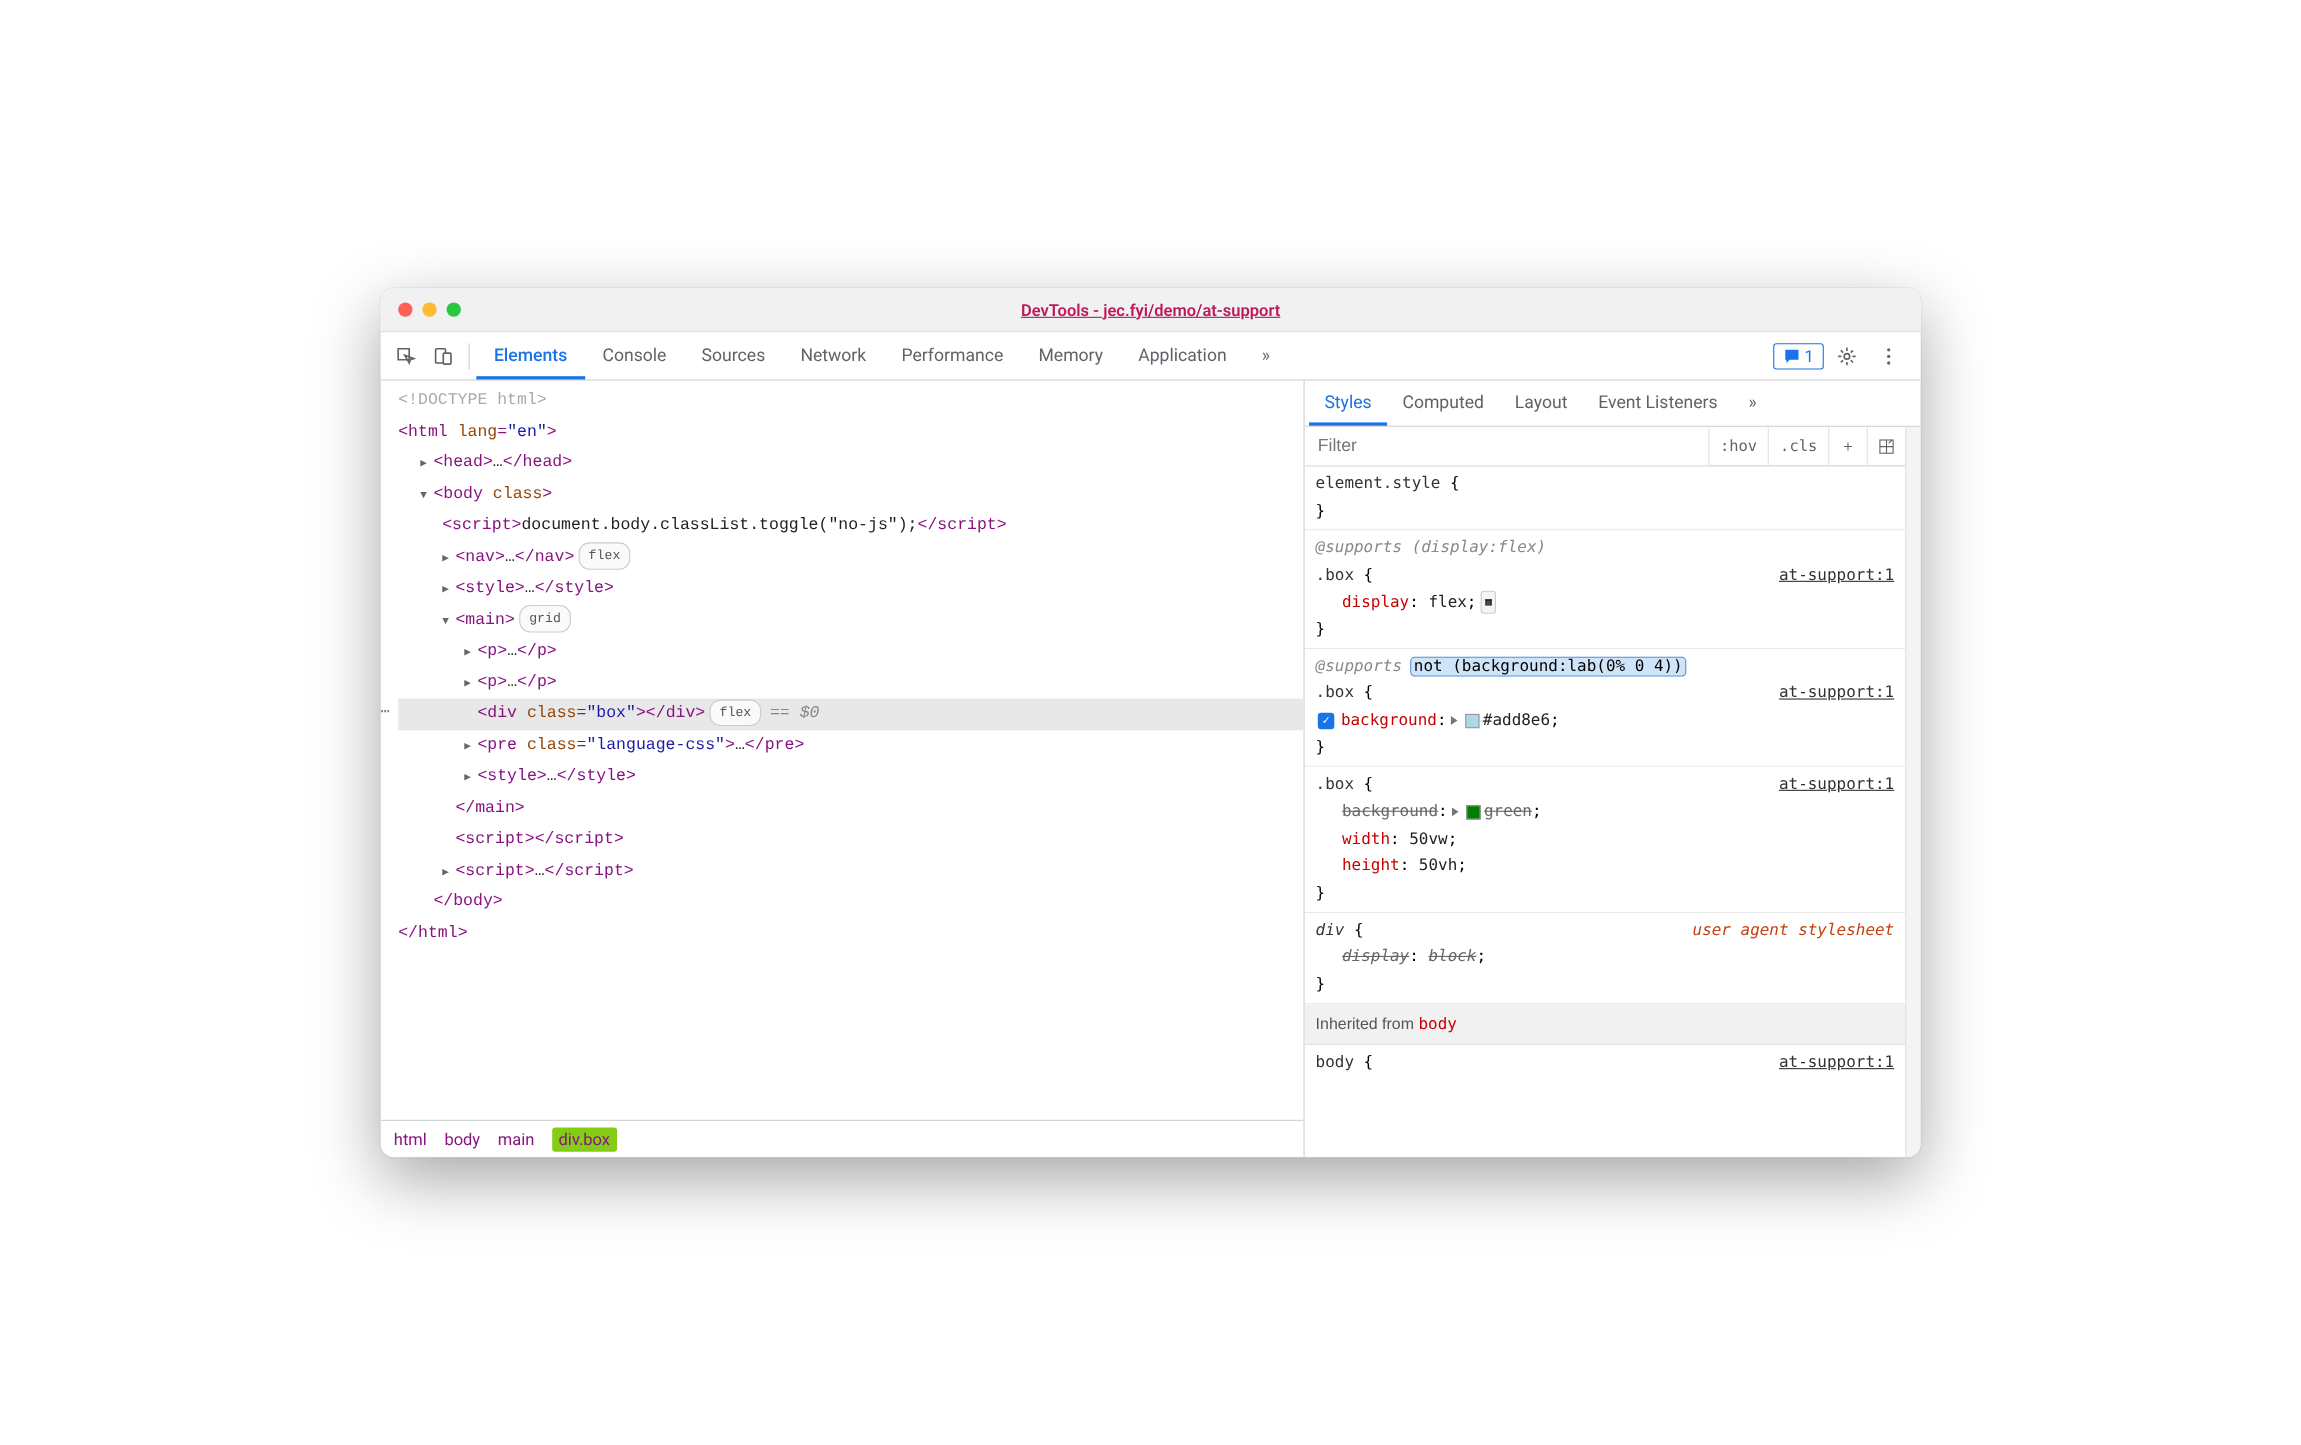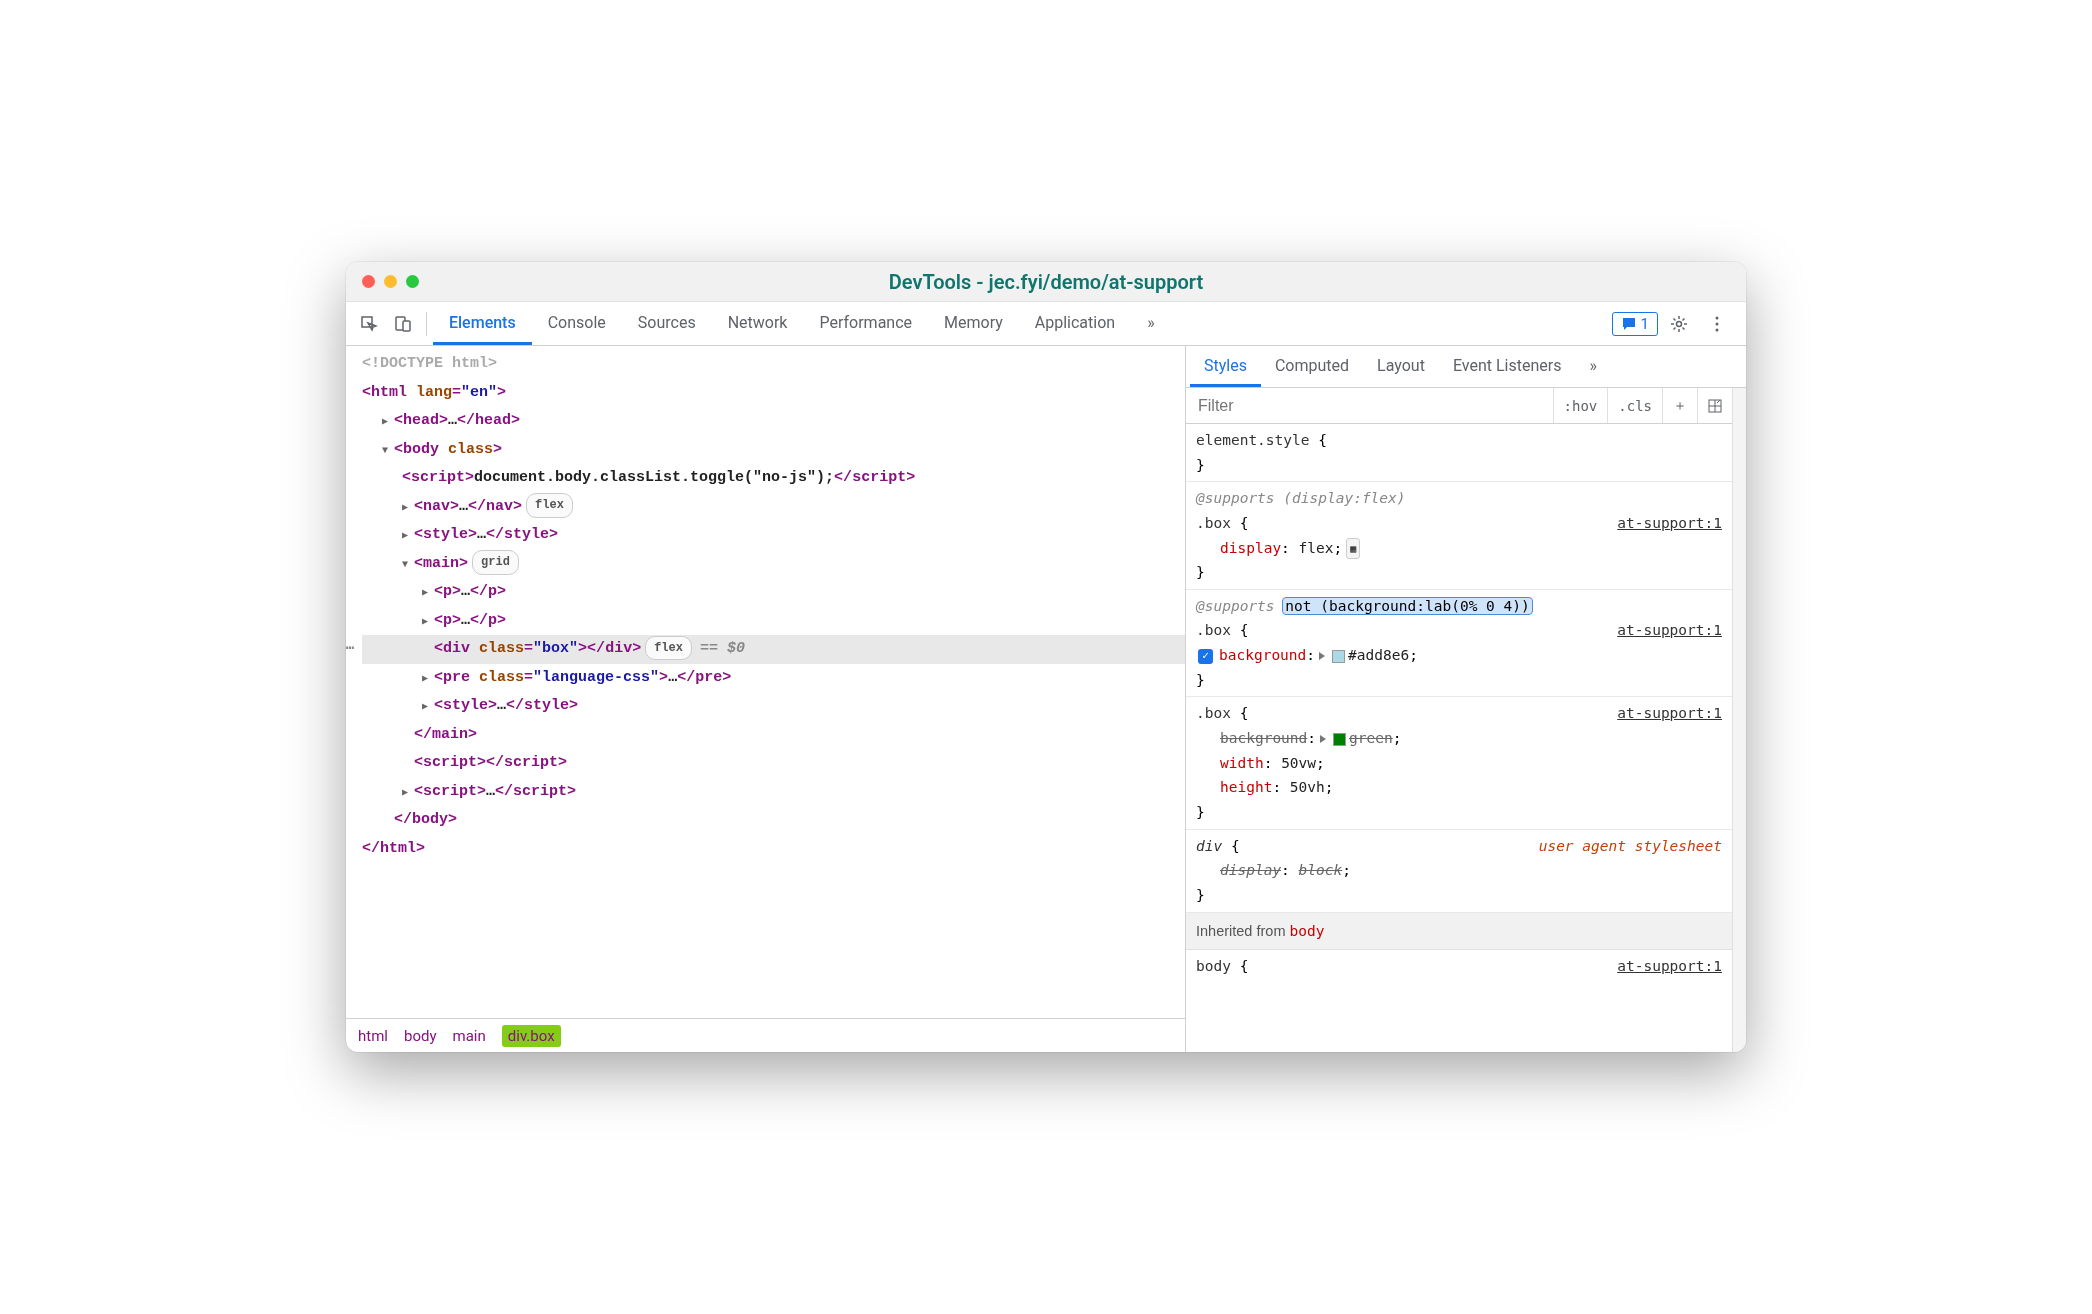--- a/index.html
+++ b/index.html
@@ -33,23 +33,24 @@
 }
 .traffic-lights { display: flex; gap: 9px; }
 .tl { width: 13px; height: 13px; border-radius: 50%; }
 .tl.red { background: #ff5f57; }
 .tl.yellow { background: #febc2e; }
 .tl.green { background: #28c840; }
 .title {
   position: absolute;
   left: 50%;
   transform: translateX(-50%);
-  font-size: 20px;
+  font-size: 15px;
   font-weight: 600;
-  color: #0f766e;
+  color: #be185d;
+  text-decoration: underline;
 }
 .toolbar {
   height: 44px;
   background: #fff;
   border-bottom: 1px solid #d0d0d0;
   display: flex;
   align-items: center;
   padding: 0 6px;
 }
 .tool-icon {
@@ -86,21 +87,20 @@
   border-right:1px solid #d0d0d0;
   overflow:hidden;
 }
 .dom-tree {
   flex:1; overflow:auto;
   font-family: Menlo, Monaco, "Courier New", monospace;
   font-size: 15px;
   line-height: 1.9;
   padding: 4px 0 4px 16px;
   white-space: nowrap;
-  font-weight: bold;
 }
 .dom-line { position:relative; }
 .dom-line.selected { background:#e8e8e8; }
 .dom-line.selected::before {
   content:"⋯"; position:absolute; left:-16px; color:#888; font-size:14px;
 }
 .indent-1 { padding-left: 20px; }
 .indent-2 { padding-left: 40px; }
 .indent-3 { padding-left: 60px; }
 .caret { display:inline-block; width:12px; color:#666; font-size:10px; }

